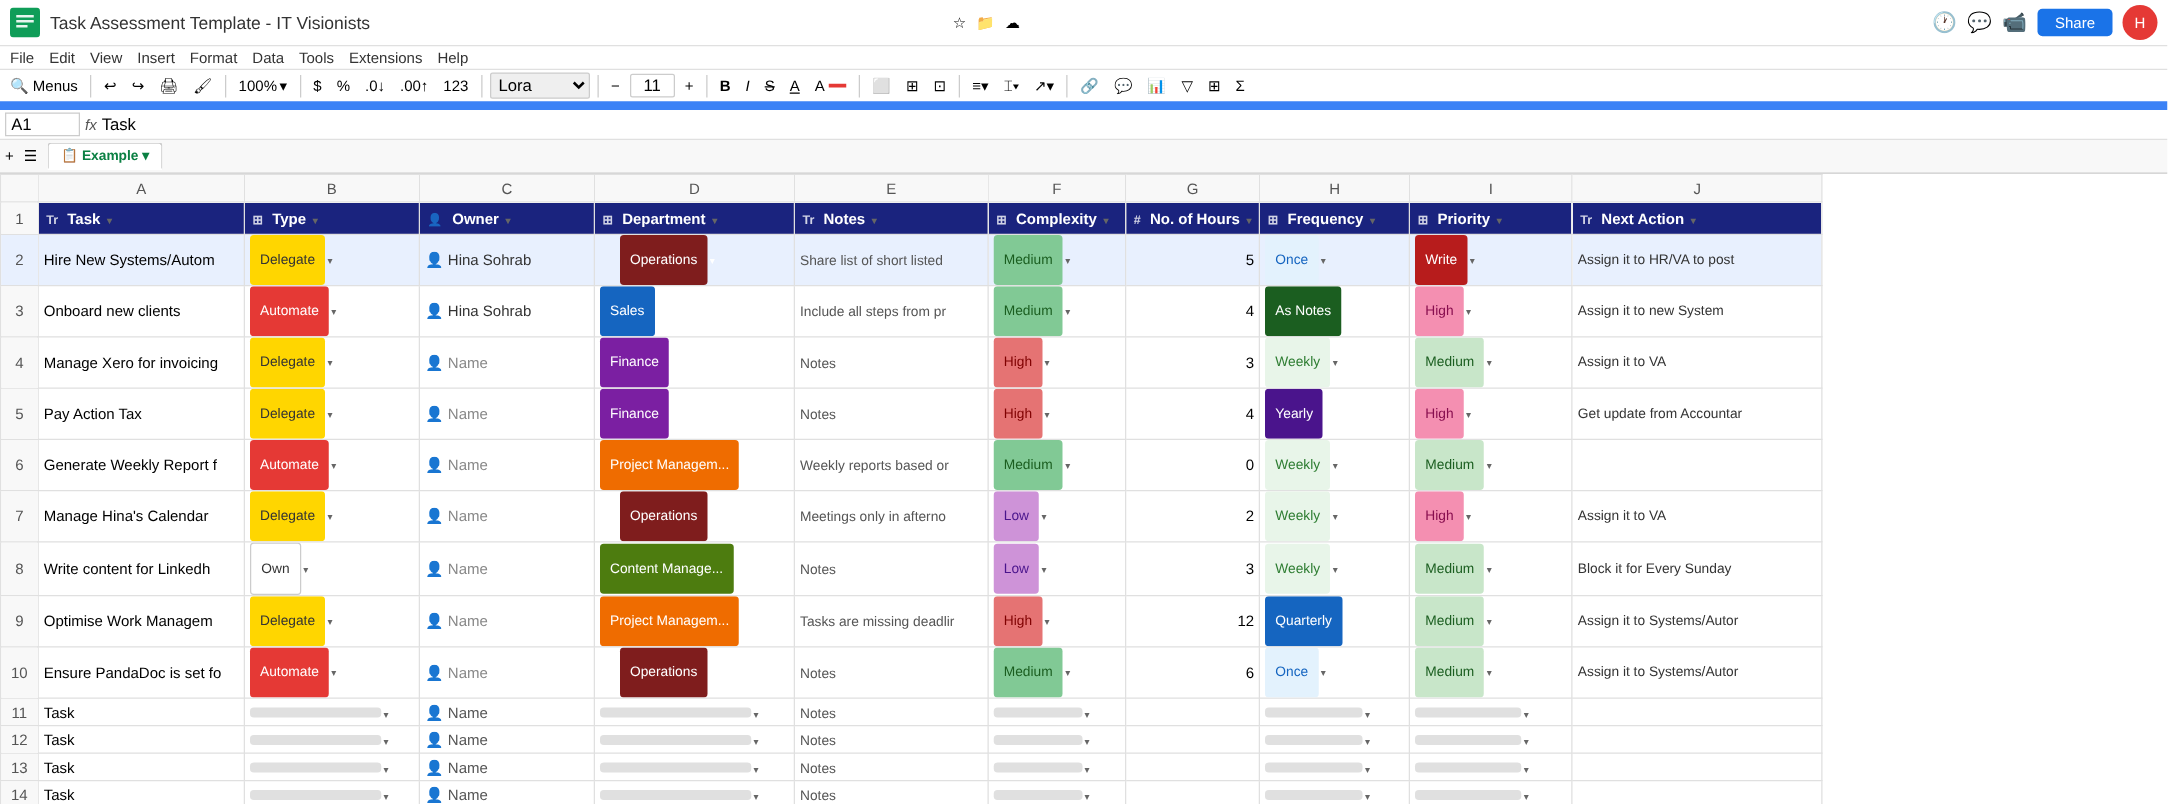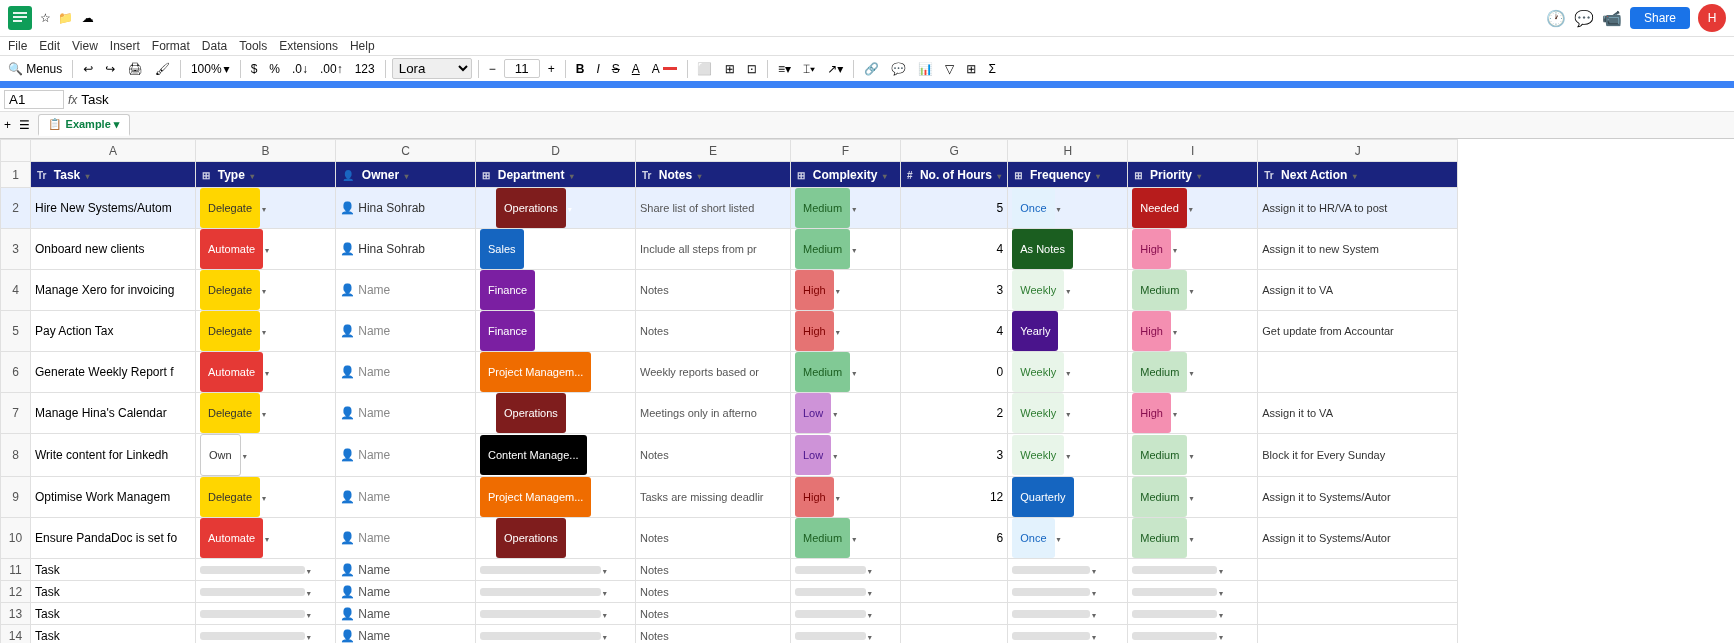--- a/index.html
+++ b/index.html
@@ -48,21 +48,21 @@
     
     .chip { display: inline-block; padding: 14px 8px; border-radius: 3px; font-size: 11px; font-weight: 500; }
     .chip-delegate { background: #ffd600; color: #333; }
     .chip-automate { background: #e53935; color: #fff; }
     .chip-own { background: #fff; color: #333; border: 1px solid #ccc; }
 
     .chip-operations { background: #7f1d1d; color: #fff; margin-left: 16px; }
     .chip-sales { background: #1565c0; color: #fff; }
     .chip-finance { background: #7b1fa2; color: #fff; }
     .chip-project { background: #ef6c00; color: #fff; }
-    .chip-content { background: #000000; color: #fff; text-align: right; }
+    .chip-content { background: #4d7c0f; color: #fff; text-align: right; }
 
     .chip-medium { background: #81c995; color: #1b5e20; }
     .chip-high { background: #e57373; color: #7f0000; }
     .chip-low { background: #ce93d8; color: #4a148c; }
 
     .chip-urgent { background: #b71c1c; color: #fff; }
     .chip-priority-high { background: #f48fb1; color: #880e4f; }
     .chip-priority-medium { background: #c8e6c9; color: #1b5e20; }
 
     .chip-once { background: #e3f2fd; color: #1565c0; }
@@ -96,20 +96,21 @@
 </head>
 <body>
 
 <div id="top-bar">
   <svg id="app-icon" viewBox="0 0 24 24" width="24" height="24">
     <rect width="24" height="24" rx="3" fill="#0f9d58"></rect>
     <rect x="5" y="6" width="14" height="2" fill="white" opacity="0.9"></rect>
     <rect x="5" y="10" width="14" height="2" fill="white" opacity="0.9"></rect>
     <rect x="5" y="14" width="9" height="2" fill="white" opacity="0.9"></rect>
   </svg>
+  <span id="title">Task Assessment Template - IT Visionists</span>
   <span>☆</span>
   <span>📁</span>
   <span>☁</span>
   <div style="flex:1"></div>
   <span style="font-size:16px;">🕐</span>
   <span style="font-size:16px;">💬</span>
   <span style="font-size:16px;">📹</span>
   <button style="background:#1a73e8;color:#fff;border:none;border-radius:4px;padding:4px 14px;cursor:pointer;font-size:12px;">Share</button>
   <span style="width:28px;height:28px;border-radius:50%;background:#e53935;color:#fff;display:flex;align-items:center;justify-content:center;font-size:12px;">H</span>
 </div>
@@ -263,21 +264,21 @@
     <tr class="active-row">
           <td class="row-num">2</td>
           <td class="task-cell">Hire New Systems/Autom</td>
           <td><span class="chip chip-delegate">Delegate</span><span class="dropdown-arrow">▾</span></td>
           <td><span class="name-cell" style="color:#333">👤 Hina Sohrab</span></td>
           <td><span class="chip chip-operations">Operations</span><span class="dropdown-arrow" style="color:#fff">▾</span></td>
           <td><span class="notes-cell">Share list of short listed</span></td>
           <td><span class="chip chip-medium">Medium</span><span class="dropdown-arrow">▾</span></td>
           <td style="text-align: right;">5</td>
           <td><span class="chip chip-once">Once</span><span class="dropdown-arrow" style="color:#666">▾</span></td>
-          <td><span class="chip chip-urgent">Needed</span><span class="dropdown-arrow">▾</span></td>
+          <td><span class="chip chip-urgent">Write</span><span class="dropdown-arrow">▾</span></td>
           <td style="font-size: 11px; color: rgb(51, 51, 51);">Assign it to HR/VA to post</td>
         </tr>
         <tr>
           <td class="row-num">3</td>
           <td class="task-cell">Onboard new clients</td>
           <td><span class="chip chip-automate">Automate</span><span class="dropdown-arrow">▾</span></td>
           <td><span class="name-cell" style="color:#333">👤 Hina Sohrab</span></td>
           <td><span class="chip chip-sales">Sales</span><span class="dropdown-arrow" style="color:#fff">▾</span></td>
           <td><span class="notes-cell">Include all steps from pr</span></td>
           <td><span class="chip chip-medium">Medium</span><span class="dropdown-arrow">▾</span></td>

